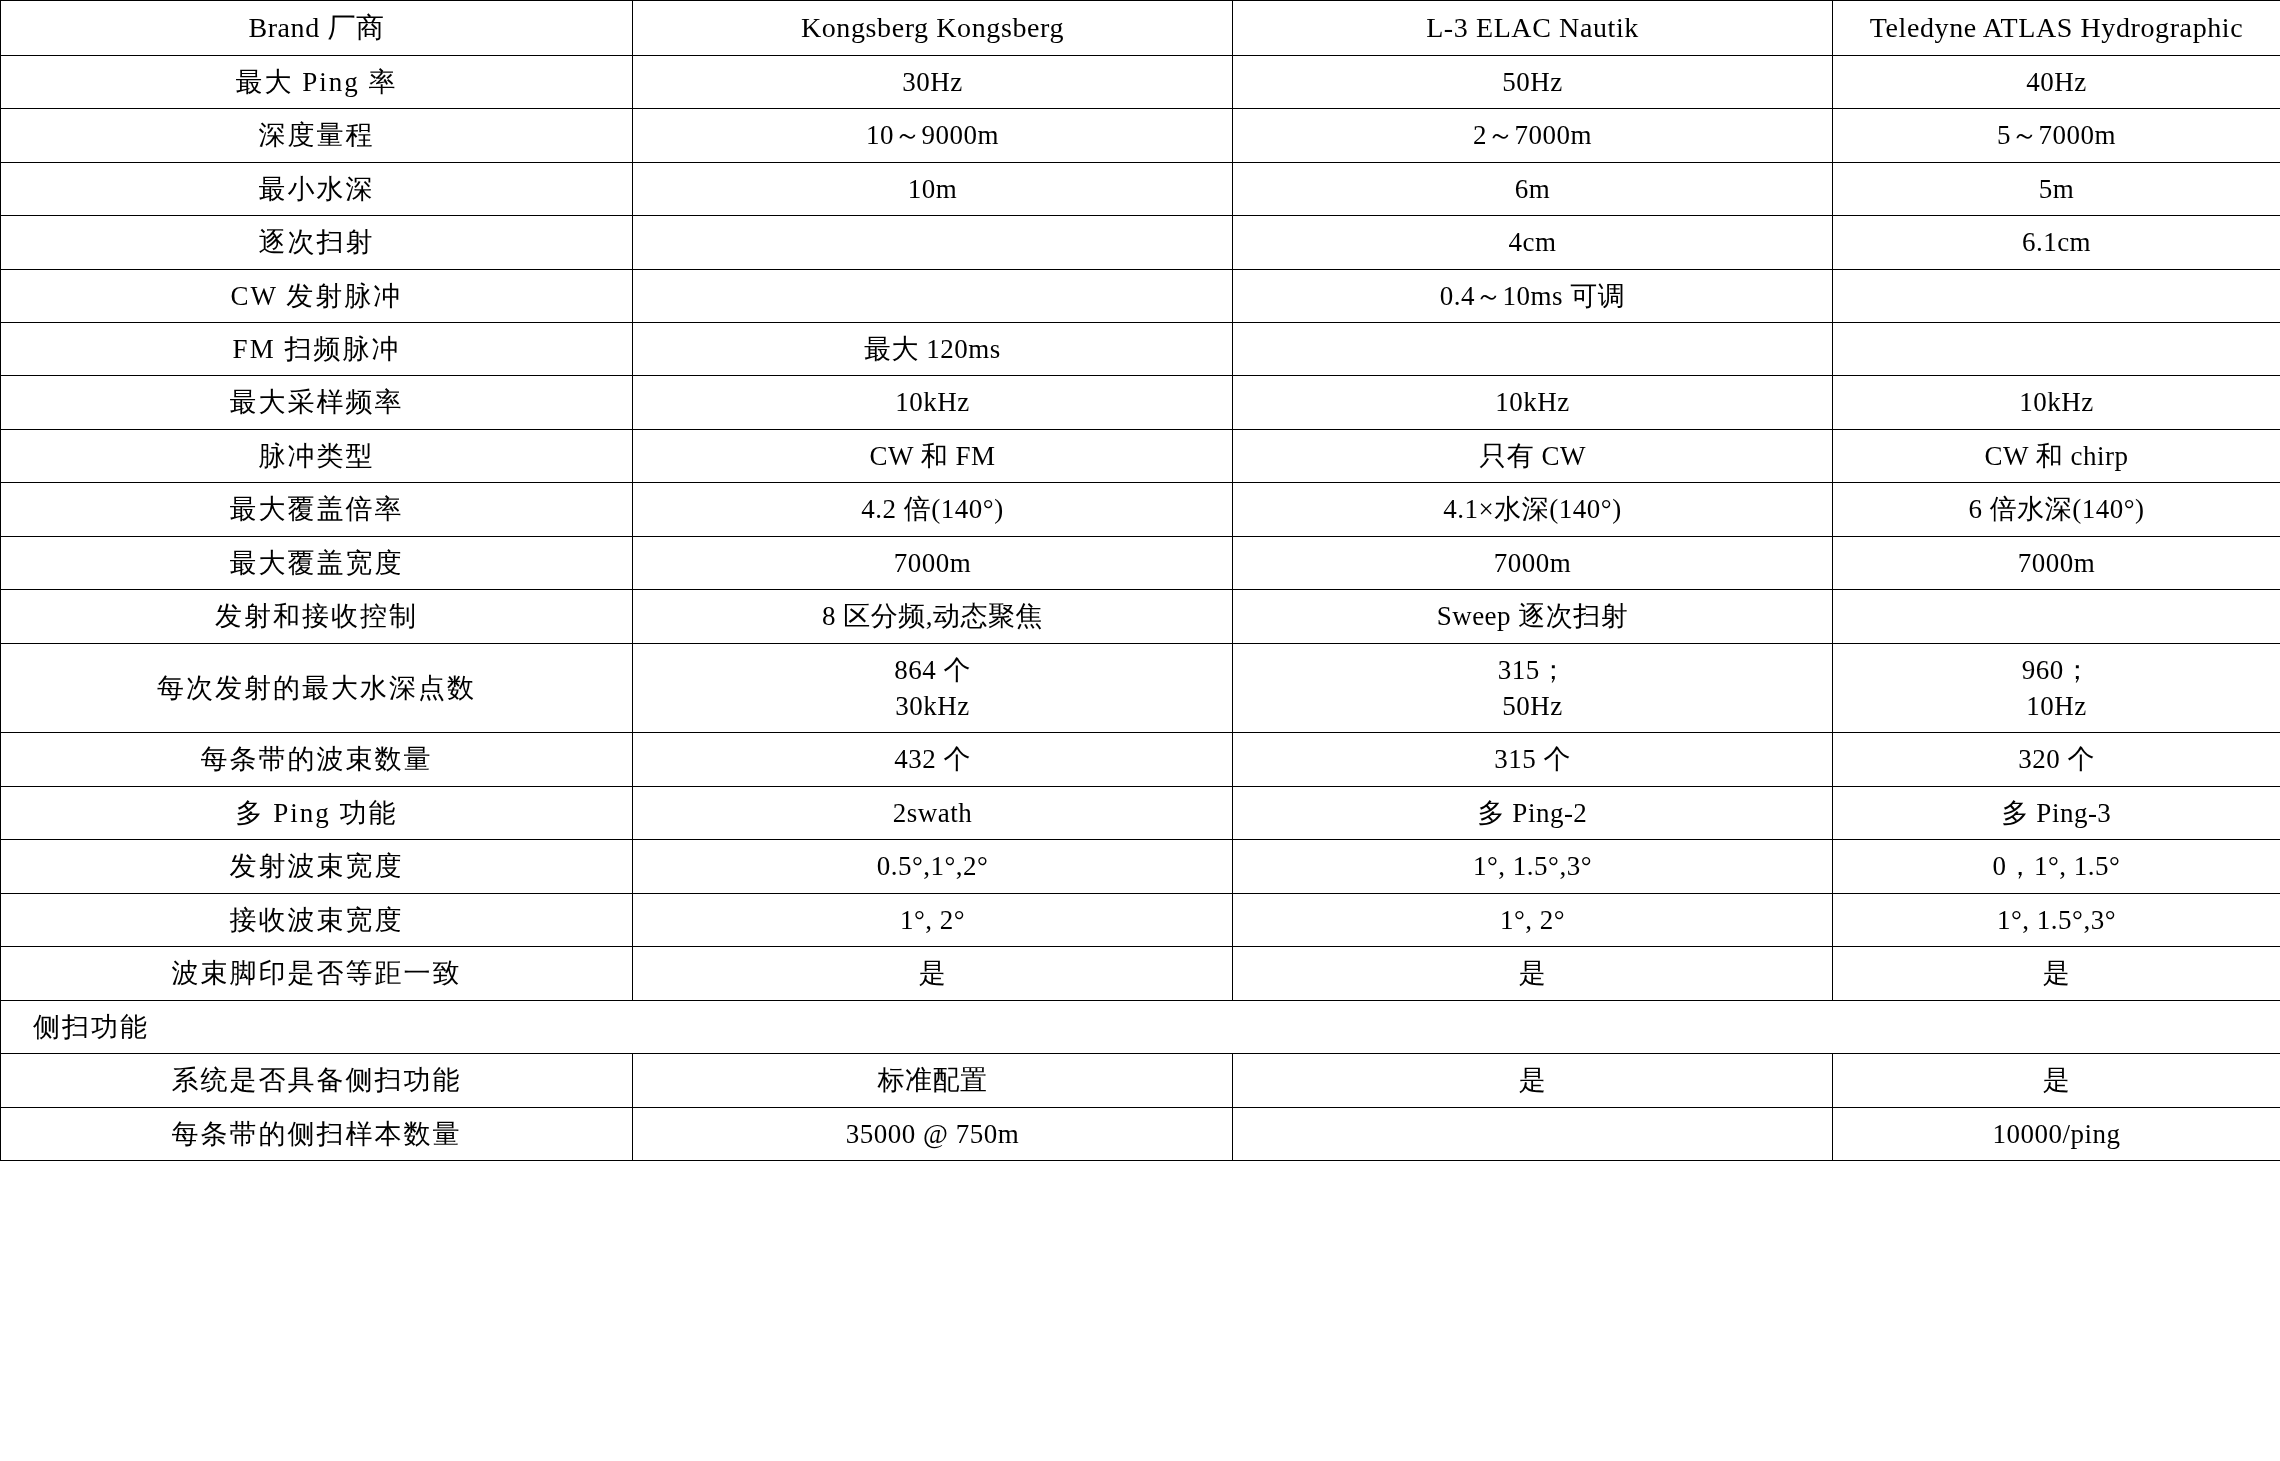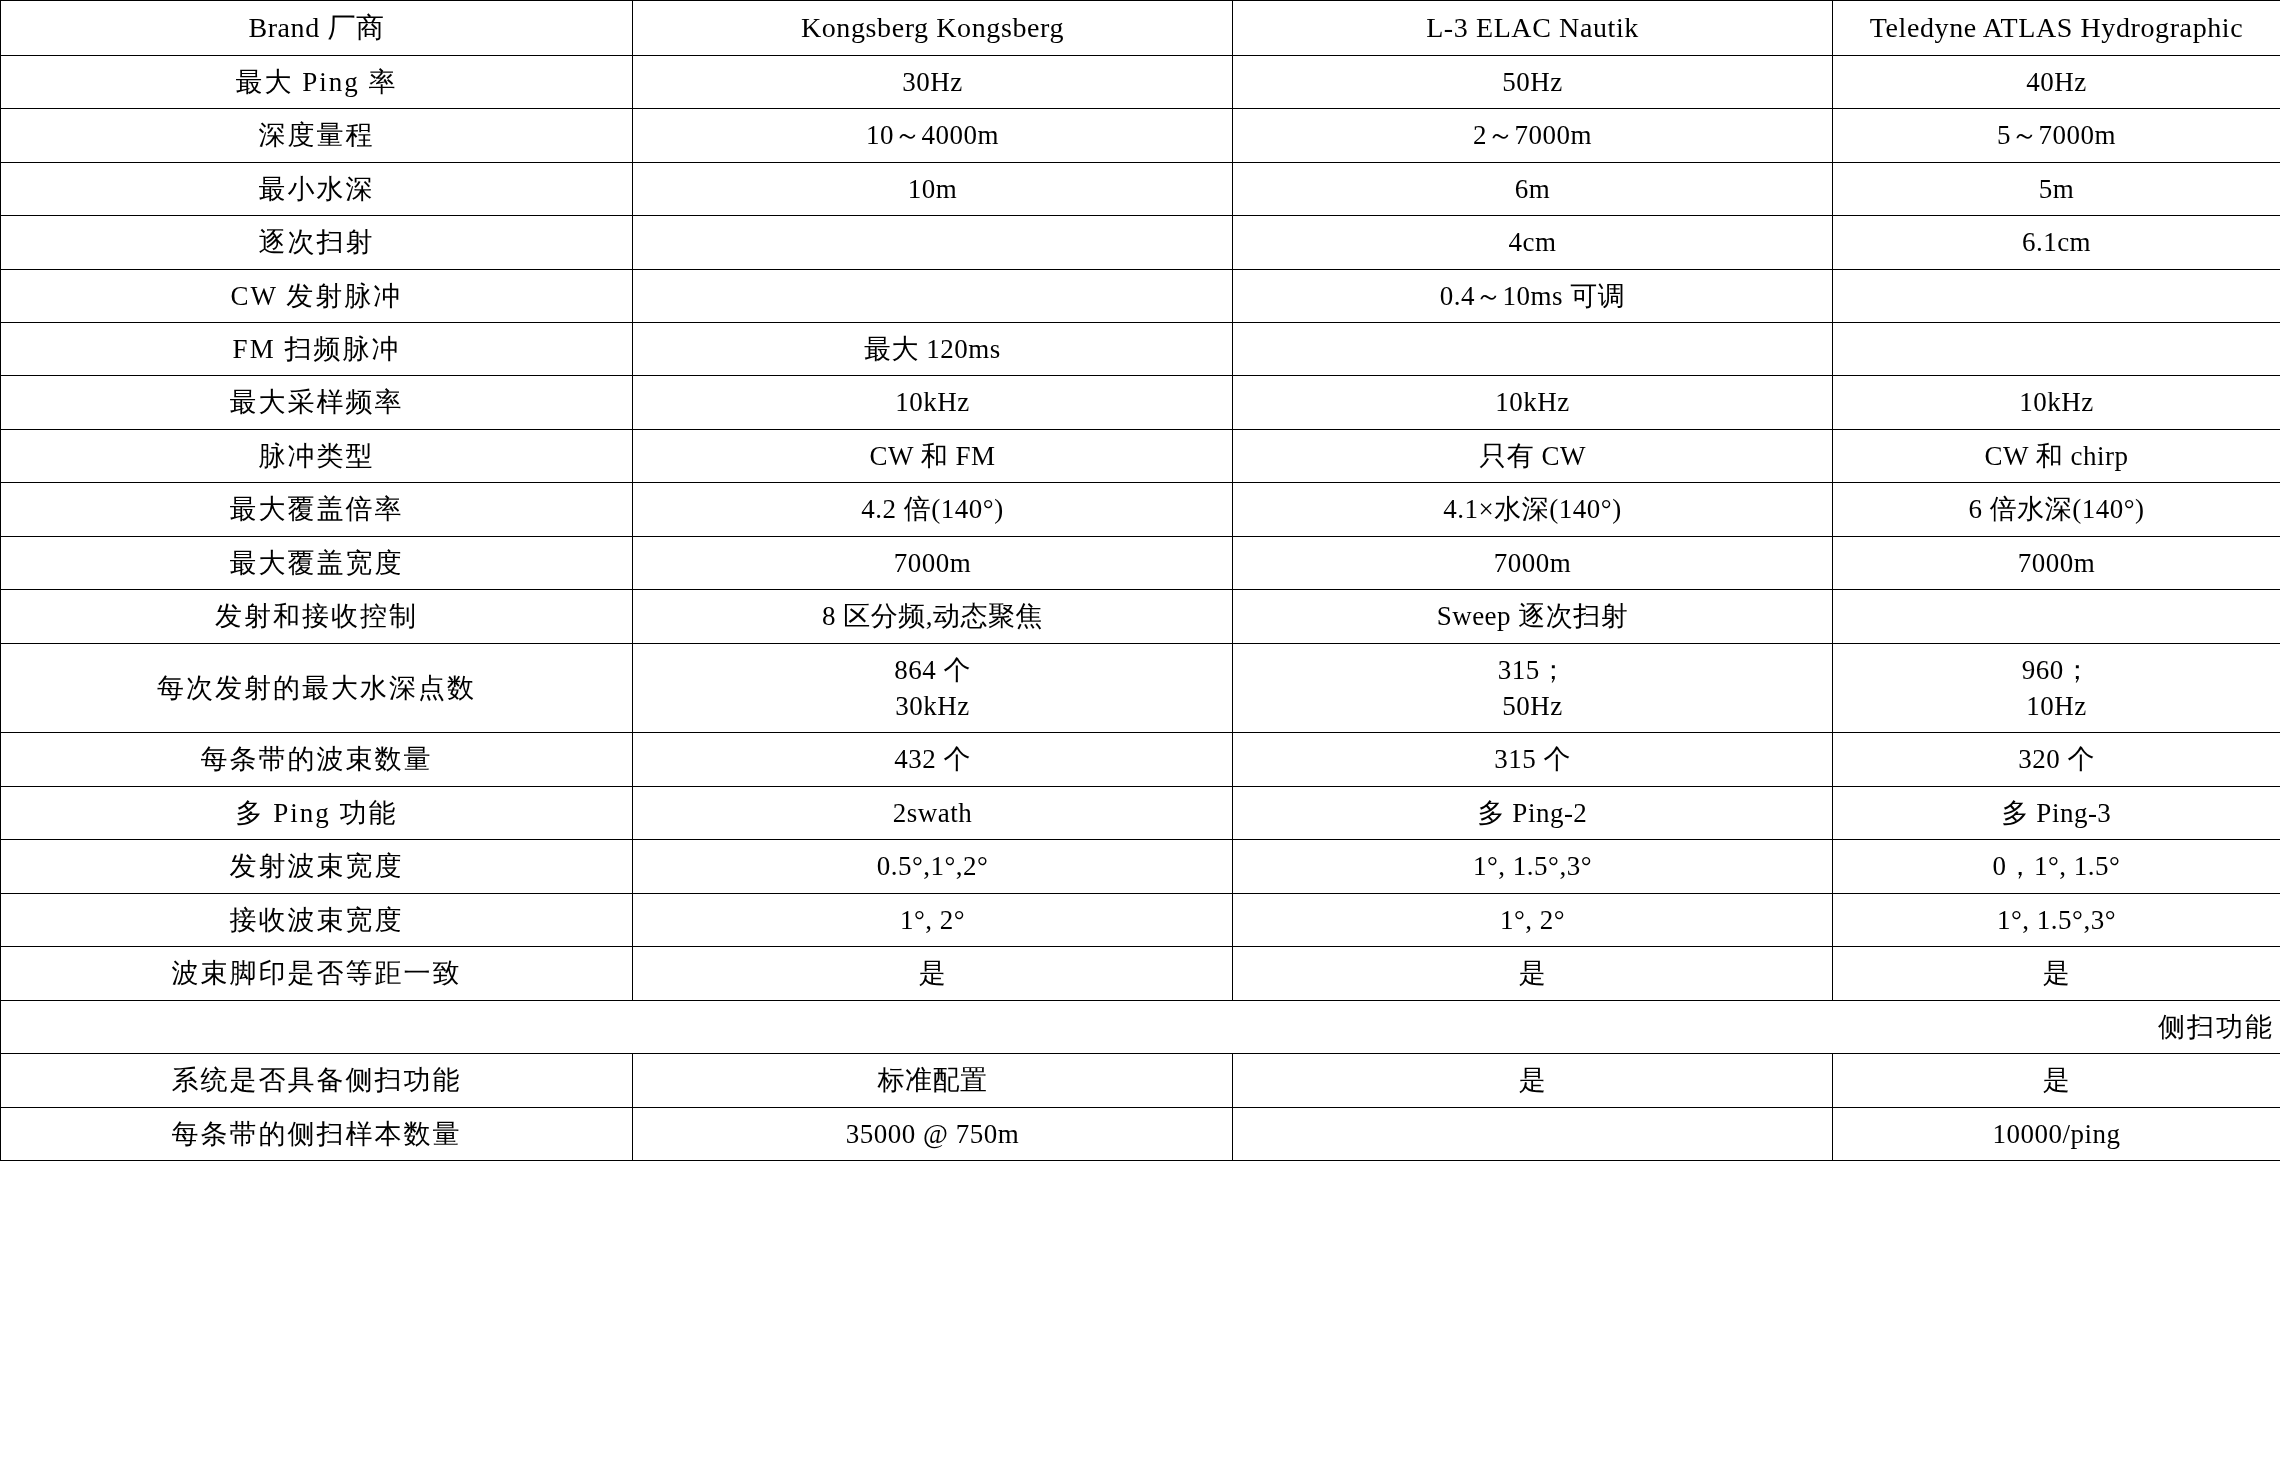--- a/index.html
+++ b/index.html
@@ -41,21 +41,21 @@
     white-space: pre-line;
   }
   table.spec tr.header td {
     font-size: 28px;
     letter-spacing: 0.6px;
   }
   table.spec td.label {
     letter-spacing: 2px;
   }
   table.spec td.section {
-    text-align: right;
+    text-align: left;
     padding-left: 32px;
     letter-spacing: 2px;
     border-left: 1.6px solid #000000;
     border-right: 1.6px solid #000000;
   }
   table.spec td.empty {
     
   }
   .two-line {
     line-height: 1.5;
@@ -82,21 +82,21 @@
       </tr>
 
       <tr>
         <td class="label">最大 Ping 率</td>
         <td>30Hz</td>
         <td>50Hz</td>
         <td>40Hz</td>
       </tr>
       <tr>
         <td class="label">深度量程</td>
-        <td>10～4000m</td>
+        <td>10～9000m</td>
         <td>2～7000m</td>
         <td>5～7000m</td>
       </tr>
       <tr>
         <td class="label">最小水深</td>
         <td>10m</td>
         <td>6m</td>
         <td>5m</td>
       </tr>
       <tr>

